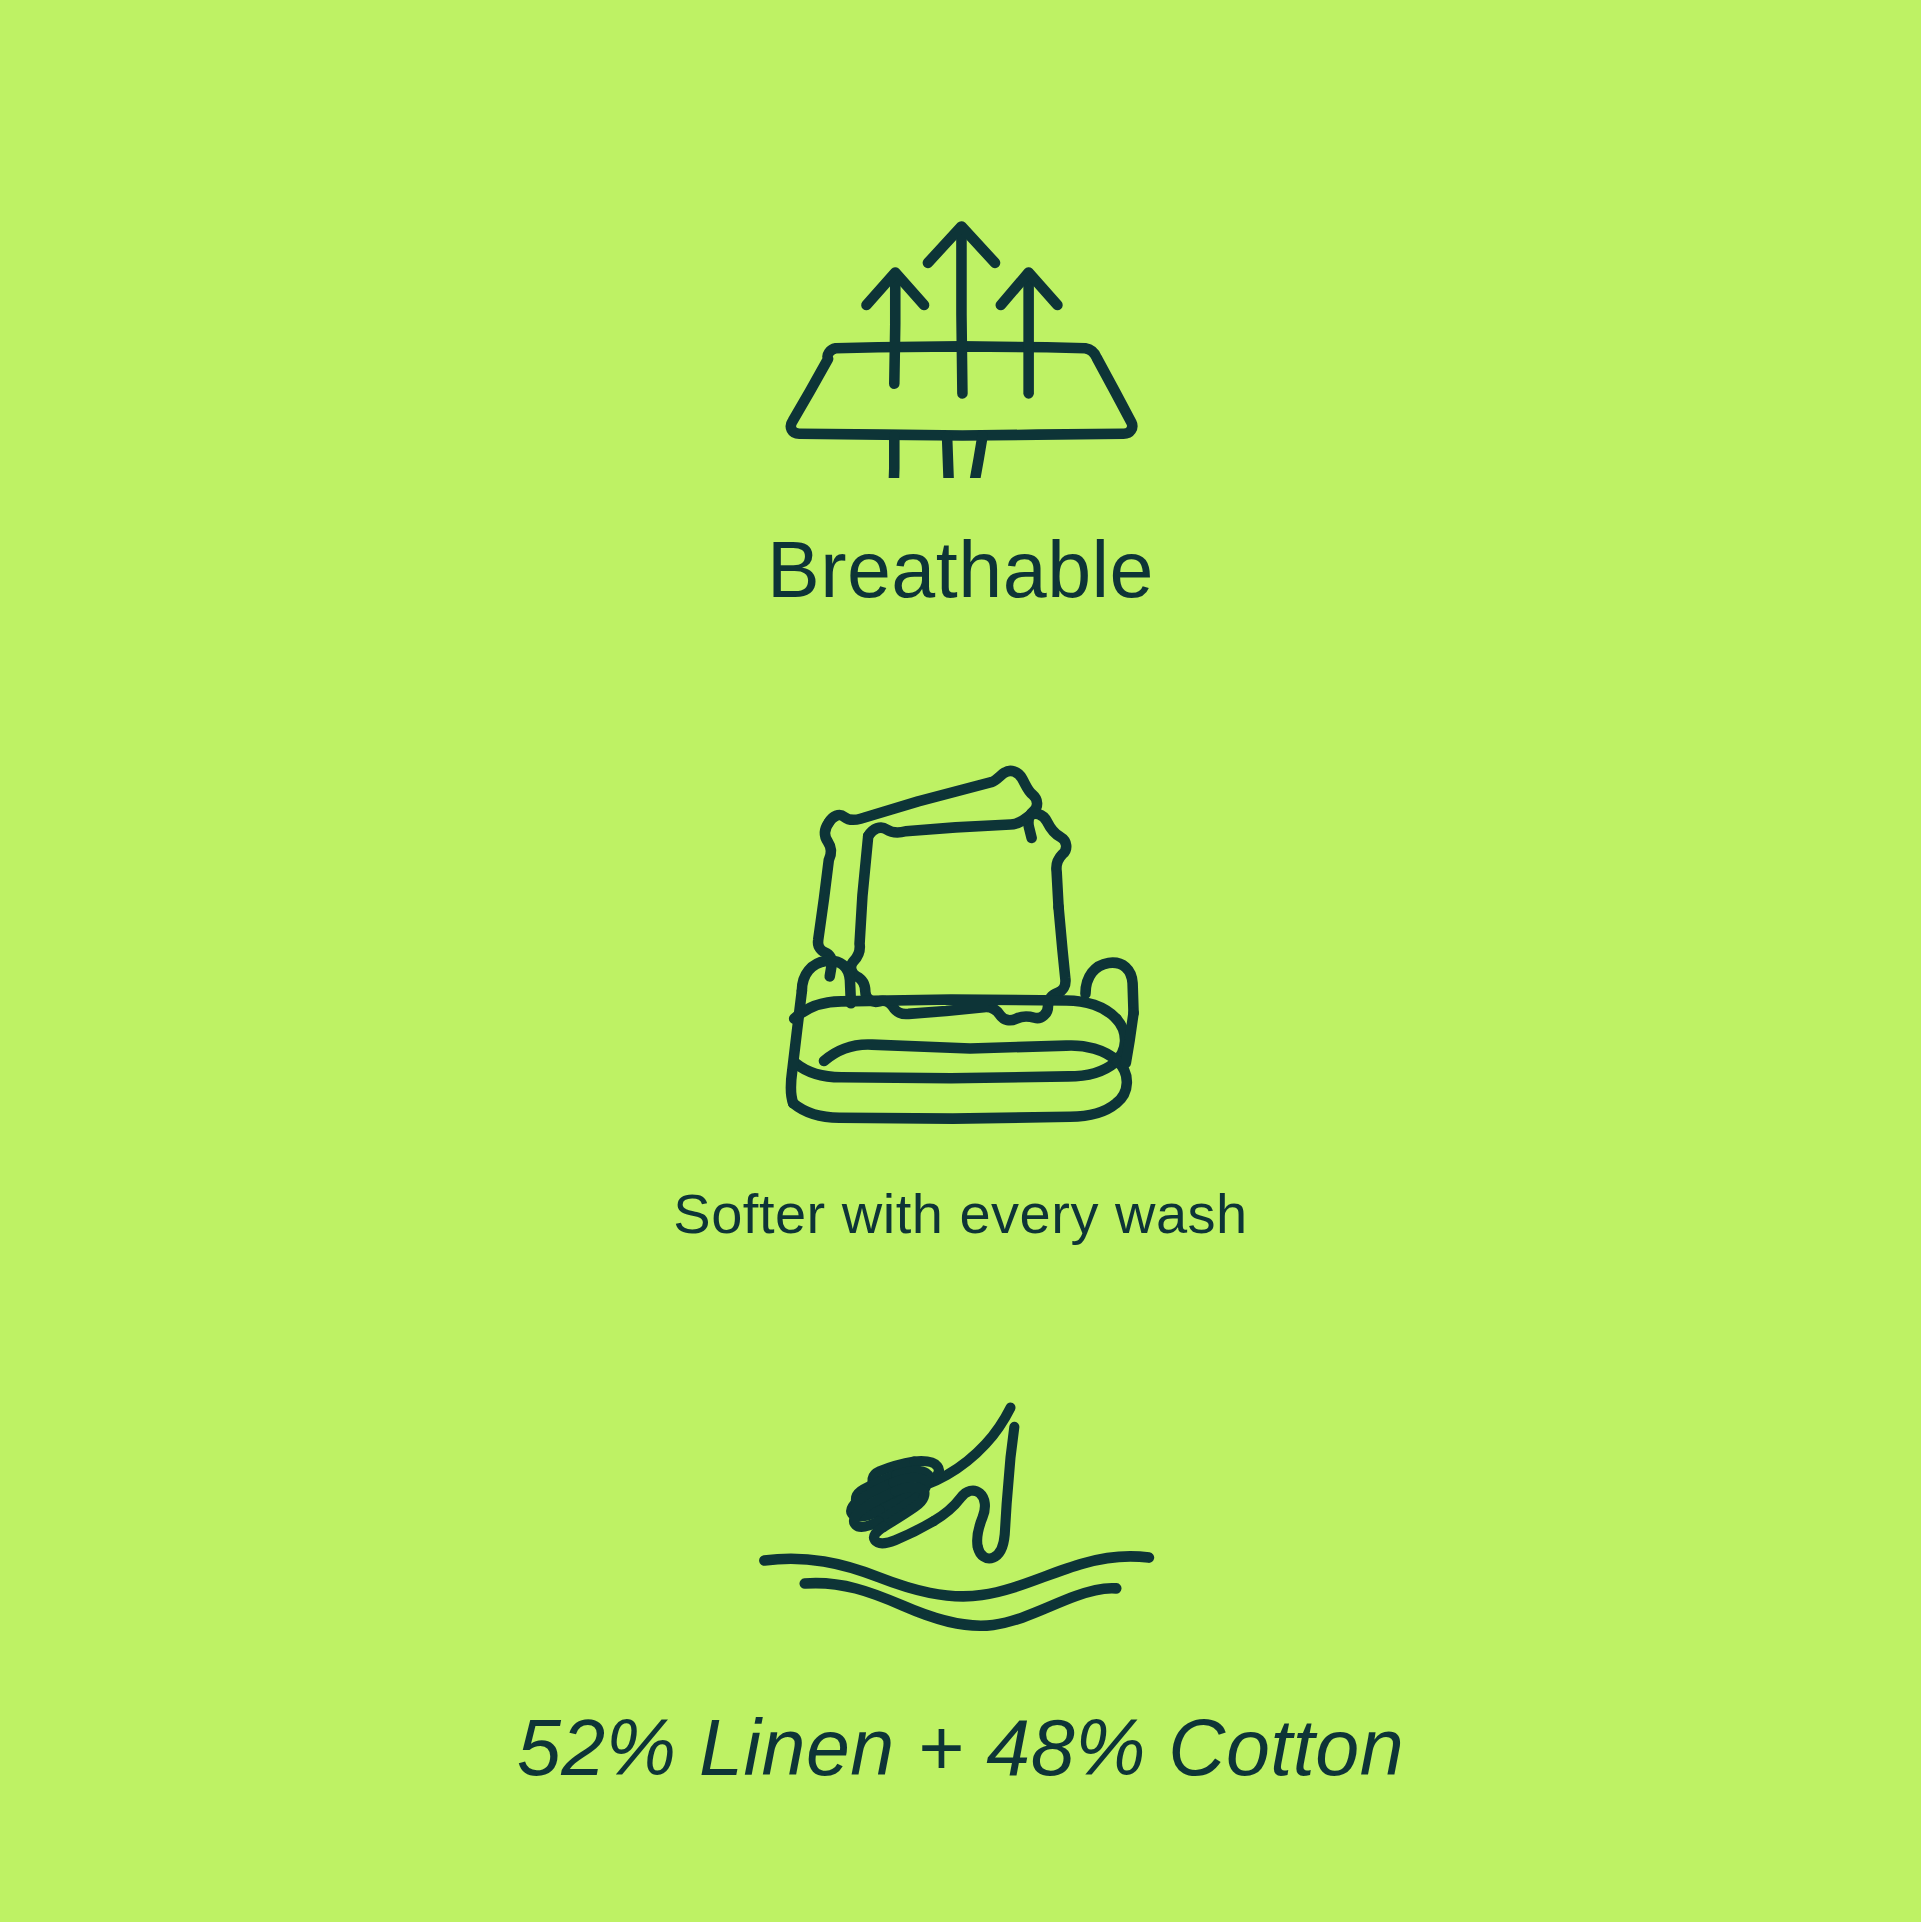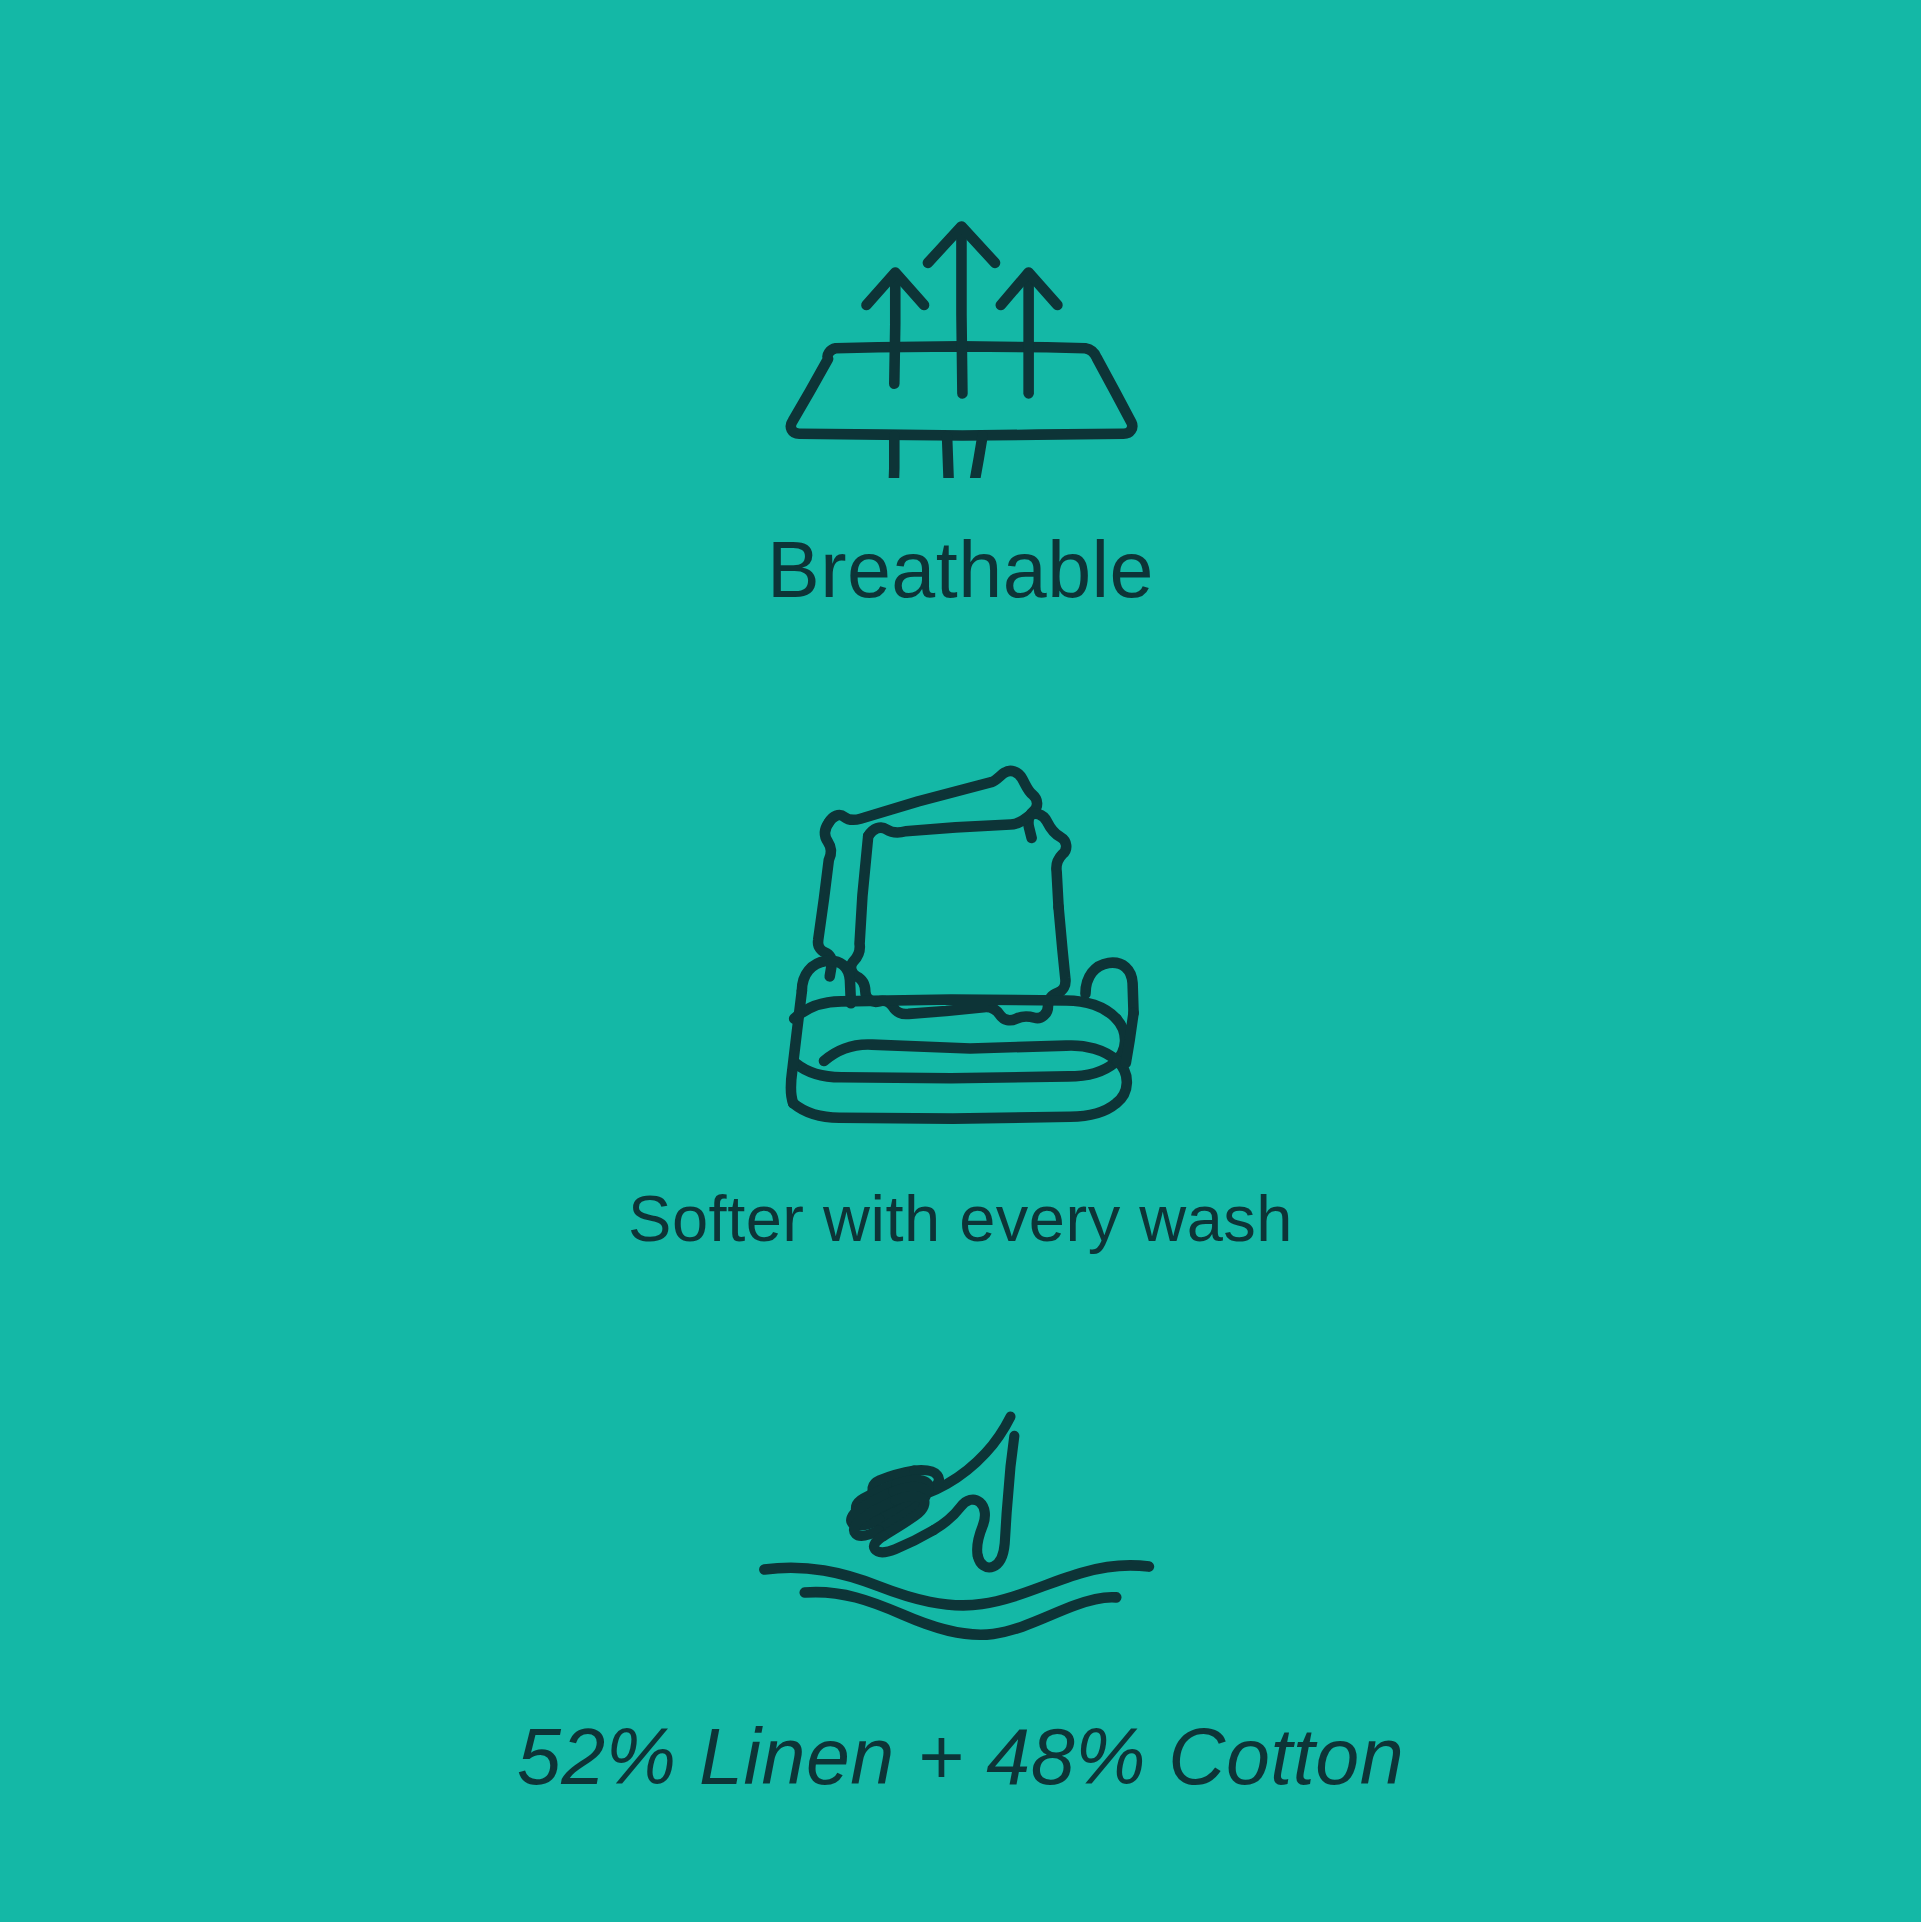--- a/index.html
+++ b/index.html
@@ -9,21 +9,21 @@
   body {
     width: 1921px;
     height: 1922px;
     background: #dfe1e4;
     font-family: "Liberation Sans", sans-serif;
     overflow: hidden;
   }
   .infographic {
     width: 1921px;
     height: 1922px;
-    background: #14b8a6;
+    background: #bef264;
     display: flex;
     flex-direction: column;
     align-items: center;
     box-sizing: border-box;
     position: relative;
   }
   .feature-block {
     width: 100%;
     display: flex;
     flex-direction: column;
@@ -44,21 +44,21 @@
   }
 
   
   #block-breathable { margin-top: 113px; }
   #block-breathable .feature-icon { width: 403px; height: 365px; }
   #block-breathable .feature-label { font-size: 79px; margin-top: 52px; }
 
   
   #block-softer { margin-top: 152px; }
   #block-softer .feature-icon { width: 423px; height: 375px; }
-  #block-softer .feature-label { font-size: 65px; margin-top: 50px; }
+  #block-softer .feature-label { font-size: 56px; margin-top: 50px; }
 
   
   #block-blend { margin-top: 156px; font-style: italic; }
   #block-blend .feature-icon { width: 423px; height: 250px; }
   #block-blend .feature-label { font-size: 79px; margin-top: 60px; }
 
   .stroke {
     fill: none;
     stroke: #0d3437;
     stroke-width: 11;

